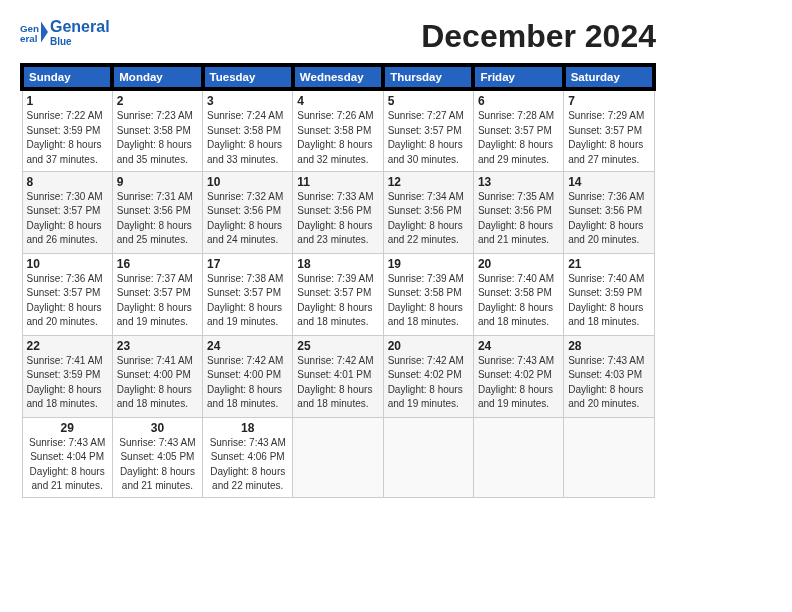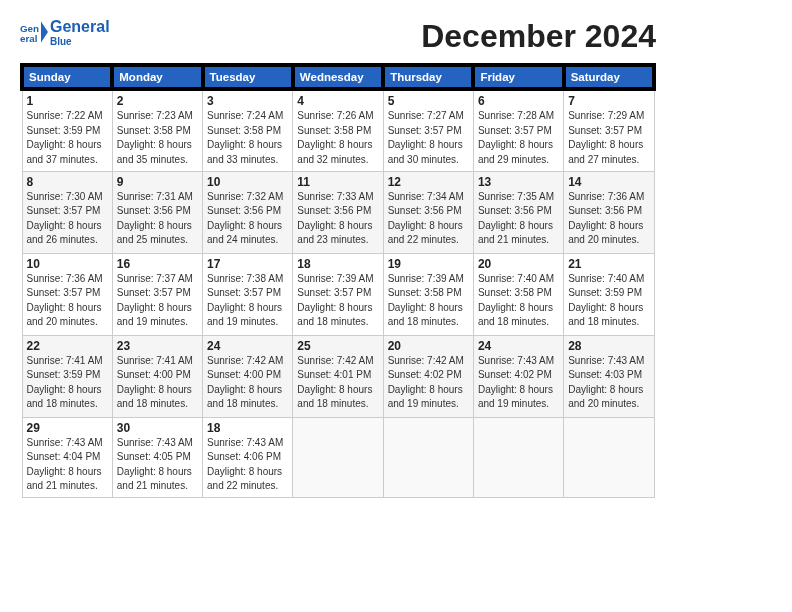--- a/index.html
+++ b/index.html
@@ -79,20 +79,21 @@
     .day-info {
       font-size: 10px;
       line-height: 1.45;
       color: #333;
     }
     .empty {
       background: #f9f9f9 !important;
     }
     .last-row td {
       height: 70px;
+      text-align: center;
     }
   </style>
 </head>
 <body>
 
 <div class="page">
   <div class="header">
     <div class="logo">
       <svg class="logo-icon" viewBox="0 0 40 40" xmlns="http://www.w3.org/2000/svg">
         <text x="0" y="20" font-size="14" font-weight="bold" fill="#1a5fb4">Gen</text>

